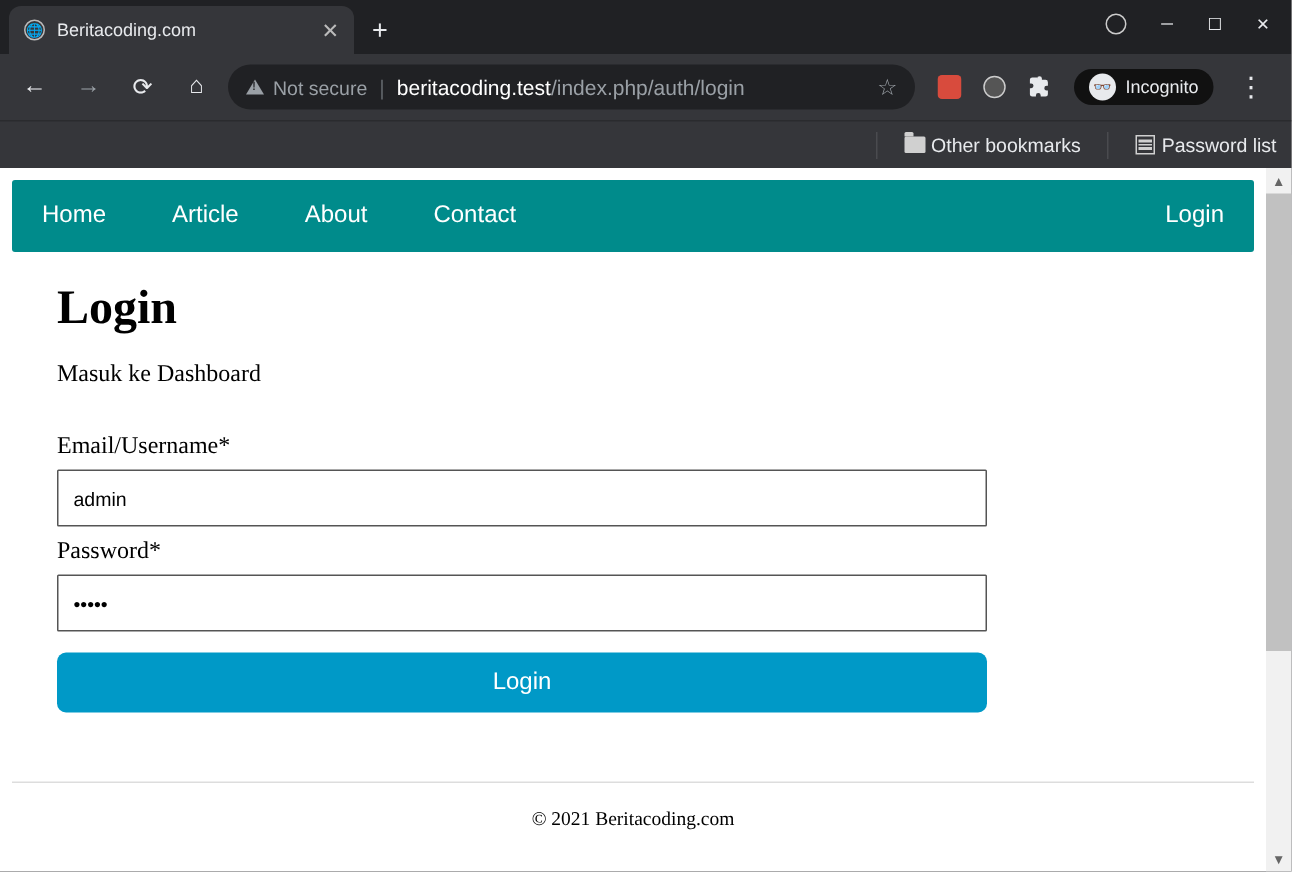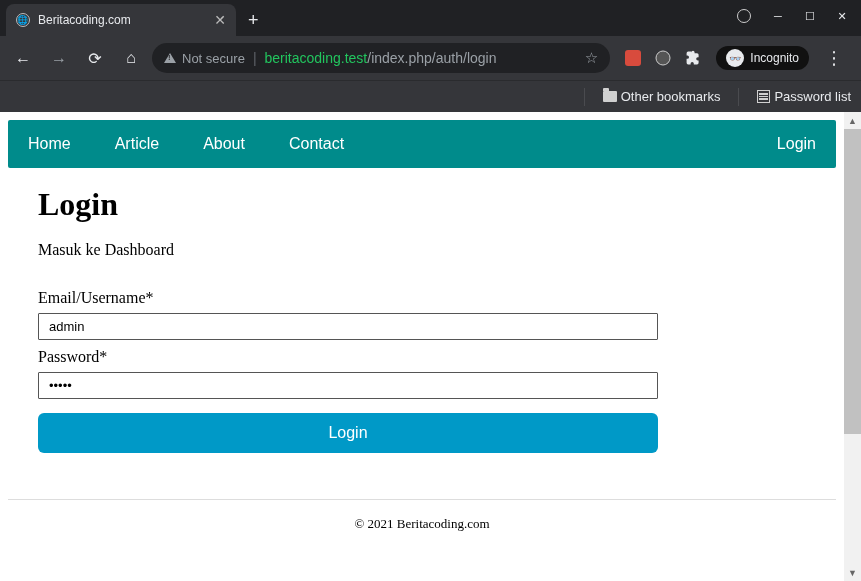--- a/index.html
+++ b/index.html
@@ -61,21 +61,21 @@
     align-items:center;
     padding:0 12px;
     color:#9aa0a6;
     font-size:14px;
     gap:8px;
   }
   .secure-warn { display:flex; align-items:center; gap:6px; color:#9aa0a6; font-size:13px;}
   .warn-triangle { width:0;height:0;border-left:6px solid transparent;border-right:6px solid transparent;border-bottom:10px solid #9aa0a6; position:relative;}
   .warn-triangle::after{content:"!";position:absolute;left:-2px;top:0px;font-size:8px;color:#35363a;font-weight:bold;}
   .url-text { color:#9aa0a6; font-size:14px; }
-  .url-text .host { color:#22c55e; }
+  .url-text .host { color:#ffffff; }
   .omnibox-spacer { flex:1; }
   .star { color:#9aa0a6; font-size:15px; cursor:pointer;}
   .ext-icons { display:flex; align-items:center; gap:12px; padding:0 8px;}
   .ext-icons .ext { width:18px;height:18px; display:flex;align-items:center;justify-content:center; cursor:pointer;}
   .incognito-badge { display:flex; align-items:center; gap:6px; background:#111;padding:3px 10px;border-radius:12px; color:#e8eaed; font-size:12px;}
   .incognito-icon { width:18px;height:18px;border-radius:50%;background:#e8eaed;display:flex;align-items:center;justify-content:center;font-size:10px;color:#111;}
   .kebab { color:#e8eaed; font-size:18px; padding:0 10px; cursor:pointer;}
 
   .bookmarks-bar {
     background:#35363a;
@@ -122,21 +122,21 @@
   }
   .site-nav .nav-link:first-child{padding-left:0;}
   .site-nav .spacer{flex:1;}
   .login-section { padding: 18px 30px; font-family: "Times New Roman", serif; color:#000;}
   .login-title { font-size:32px; font-weight:bold; margin-bottom:18px;}
   .login-sub { font-size:16px; margin-bottom:30px;}
   .form-group { margin-bottom:18px; max-width:620px;}
   .form-label { display:block; font-size:16px; margin-bottom:6px;}
   .form-input {
     width:100%;
-    height:27px;
+    height:38px;
     border:1px solid #555;
     padding:0 10px;
     font-size:13px;
     font-family: Arial, sans-serif;
     border-radius:1px;
   }
   .submit-btn {
     width:100%;
     max-width:620px;
     height:40px;

